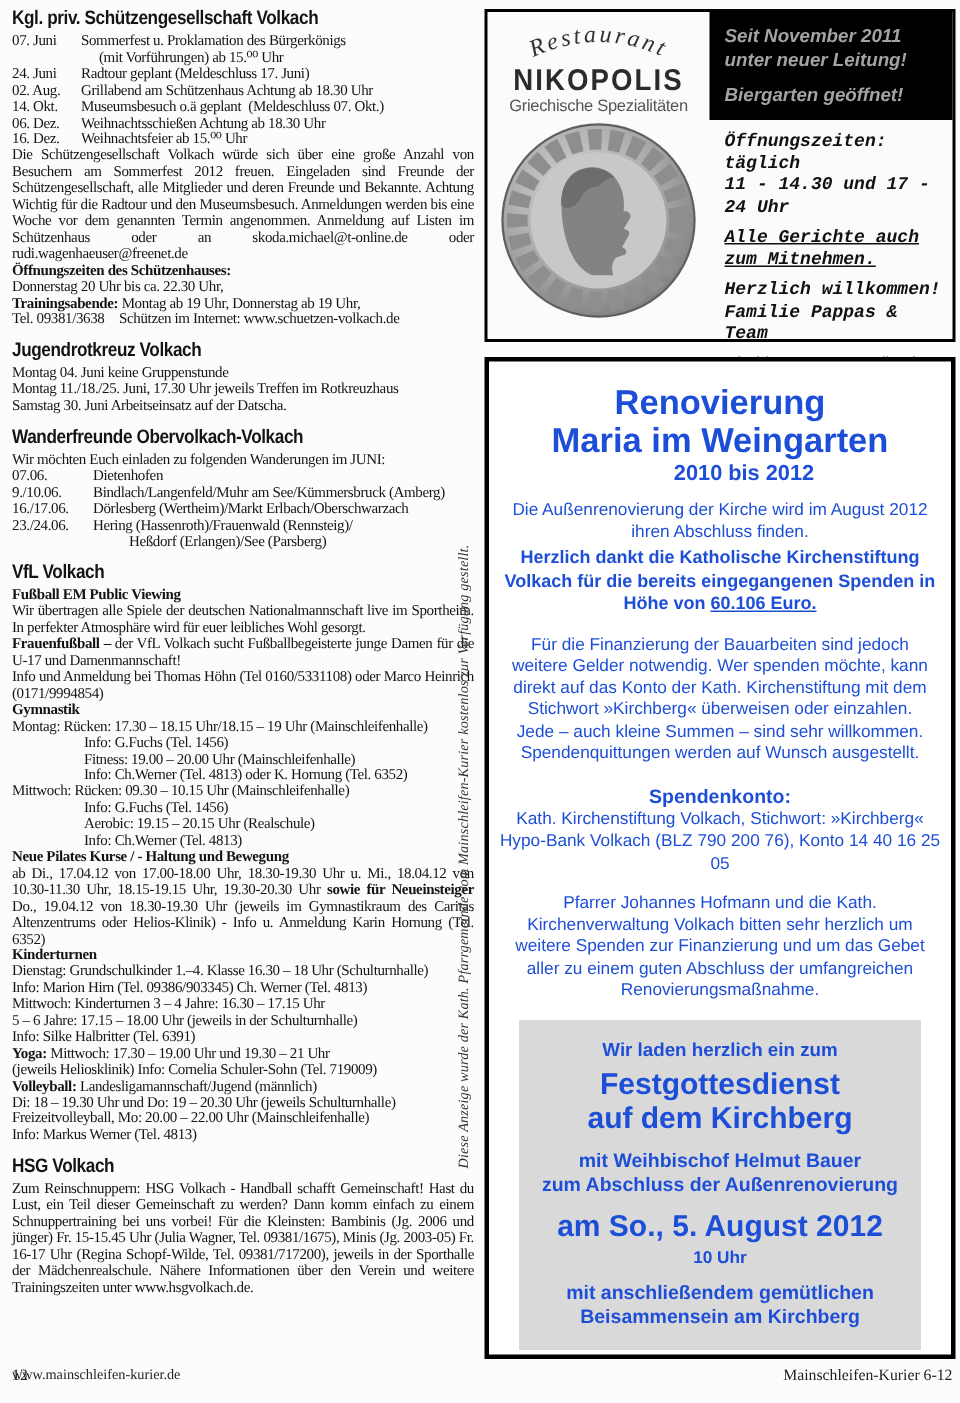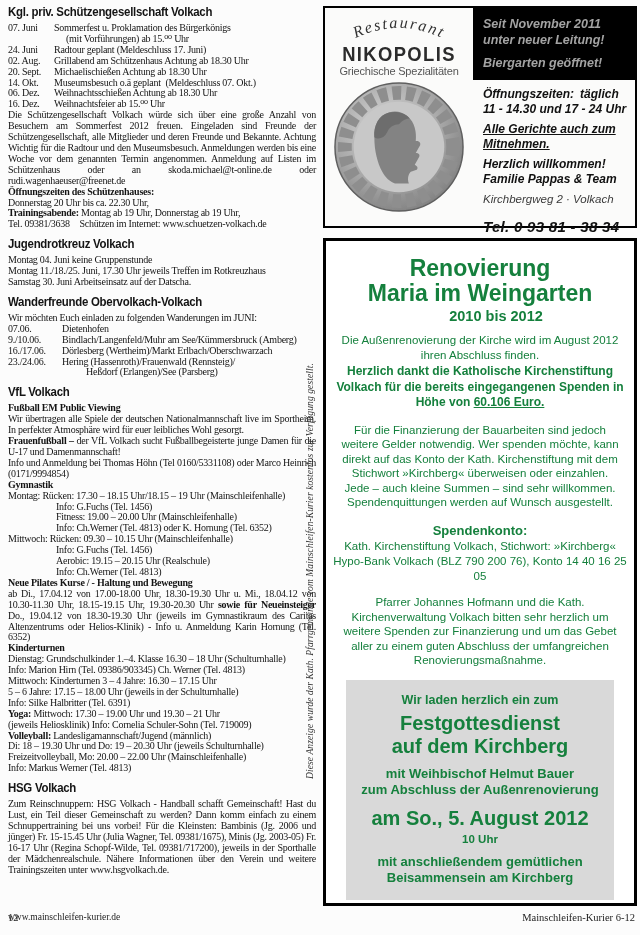--- a/index.html
+++ b/index.html
@@ -36,28 +36,28 @@
   .nik-tag{text-align:center;font-family:"Liberation Sans",sans-serif;font-size:11px;
     line-height:13px;color:#555555;letter-spacing:-0.2px;margin-top:1px;}
   .nik-coin{display:block;margin:3px auto 0;}
   .nik-banner{position:absolute;left:148px;top:0;right:0;height:72px;background:#000000;
     color:#a3a3a3;font-family:"Liberation Sans",sans-serif;font-style:italic;font-weight:bold;
     font-size:12.5px;line-height:16px;padding:8px 0 0 10px;box-sizing:border-box;}
   .nik-banner .gap{height:7px;}
   .nik-info{position:absolute;left:148px;top:74px;right:0;bottom:0;
     padding:5px 4px 2px 10px;font-family:"Liberation Sans",sans-serif;font-style:italic;
     font-weight:bold;font-size:12px;line-height:14.5px;color:#111;box-sizing:border-box;}
-  .nik-info .blk{margin-bottom:6px;}
+  .nik-info .blk{margin-bottom:6px;font-family:Liberation Mono, monospace;}
   .ul{text-decoration:underline;}
   .nik-addr{font-weight:normal;color:#3a3a3a;font-size:11.5px;margin-top:2px;}
   .nik-phone{font-size:15px;letter-spacing:0.3px;margin-top:13px;}
 
   
   .ren{position:absolute;left:323px;top:238px;width:314px;height:668px;border:3px solid #000;
-    background:#ffffff;box-sizing:border-box;text-align:center;color:#15803d;
+    background:#ffffff;box-sizing:border-box;text-align:center;color:#1d4ed8;
     font-family:"Liberation Sans","DejaVu Sans",sans-serif;}
   .ren-title1{font-size:23px;font-weight:bold;line-height:25px;margin-top:15px;}
   .ren-title2{font-size:23px;font-weight:bold;line-height:25px;}
   .ren-title3{font-size:14.5px;font-weight:bold;line-height:17px;margin-top:2px;margin-left:32px;}
   .ren-p{font-size:11.5px;line-height:14.5px;margin:12px 15px 0;}
   .ren-thanks{font-weight:bold;font-size:12px;line-height:15.5px;margin:2px 10px 0;}
   .ren-kontohead{font-weight:bold;font-size:13px;line-height:15px;margin-top:13px;}
   .ren-acc{font-size:11.5px;line-height:14.5px;margin:1px 6px 0;}
   .ren-gray{margin:12px 20px 0;background:#d9d9d9;padding:13px 4px 14px;}
   .g-s{font-weight:bold;font-size:12.5px;line-height:15px;}
@@ -95,24 +95,20 @@
       <span class="t">Sommerfest u. Proklamation des Bürgerkönigs</span>
     </div>
     <div class="ind58">(mit Vorführungen) ab 15.⁰⁰ Uhr</div>
     <div class="row">
       <span class="d">24. Juni</span>
       <span class="t">Radtour geplant (Meldeschluss 17. Juni)</span>
     </div>
     <div class="row">
       <span class="d">02. Aug.</span>
       <span class="t">Grillabend am Schützenhaus Achtung ab 18.30 Uhr</span>
-    </div>
-    <div class="row">
-      <span class="d">20. Sept.</span>
-      <span class="t">Michaelischießen Achtung ab 18.30 Uhr</span>
     </div>
     <div class="row">
       <span class="d">14. Okt.</span>
       <span class="t">Museumsbesuch o.ä geplant (Meldeschluss 07. Okt.)</span>
     </div>
     <div class="row">
       <span class="d">06. Dez.</span>
       <span class="t">Weihnachtsschießen Achtung ab 18.30 Uhr</span>
     </div>
     <div class="row">

